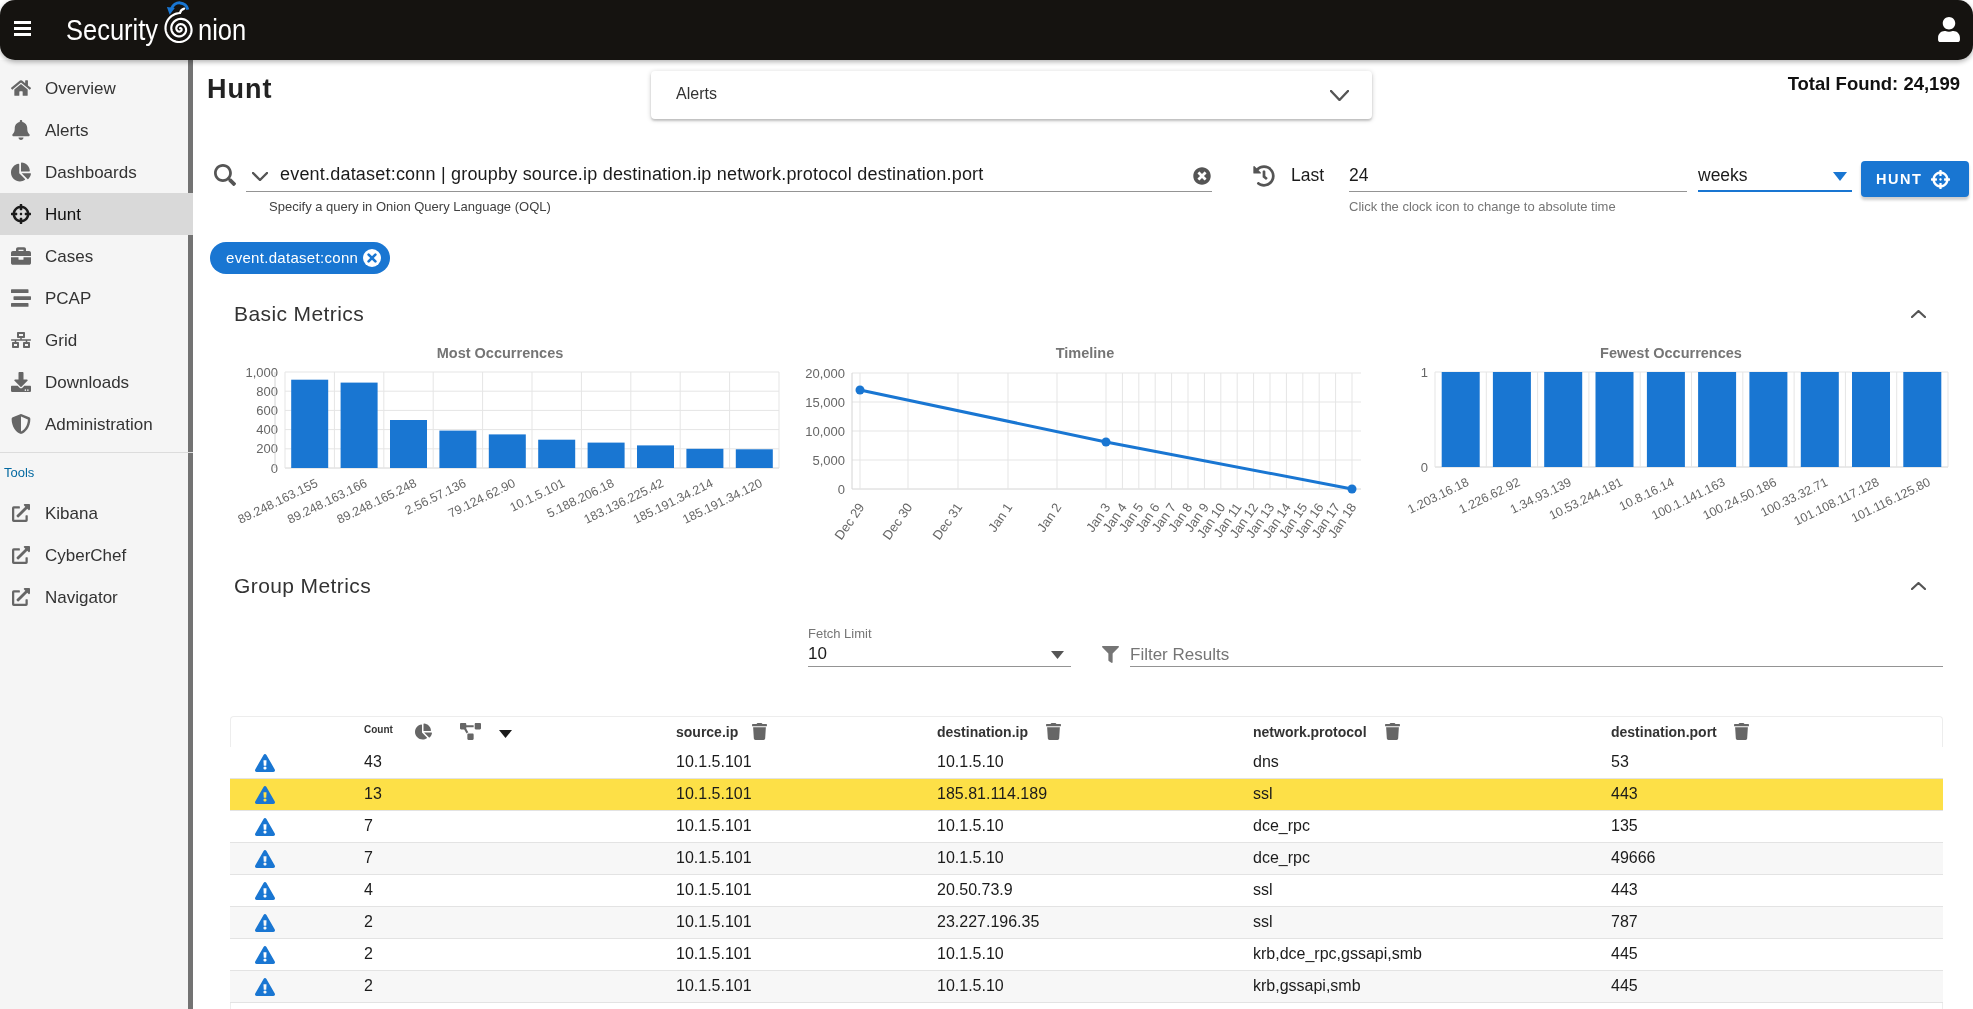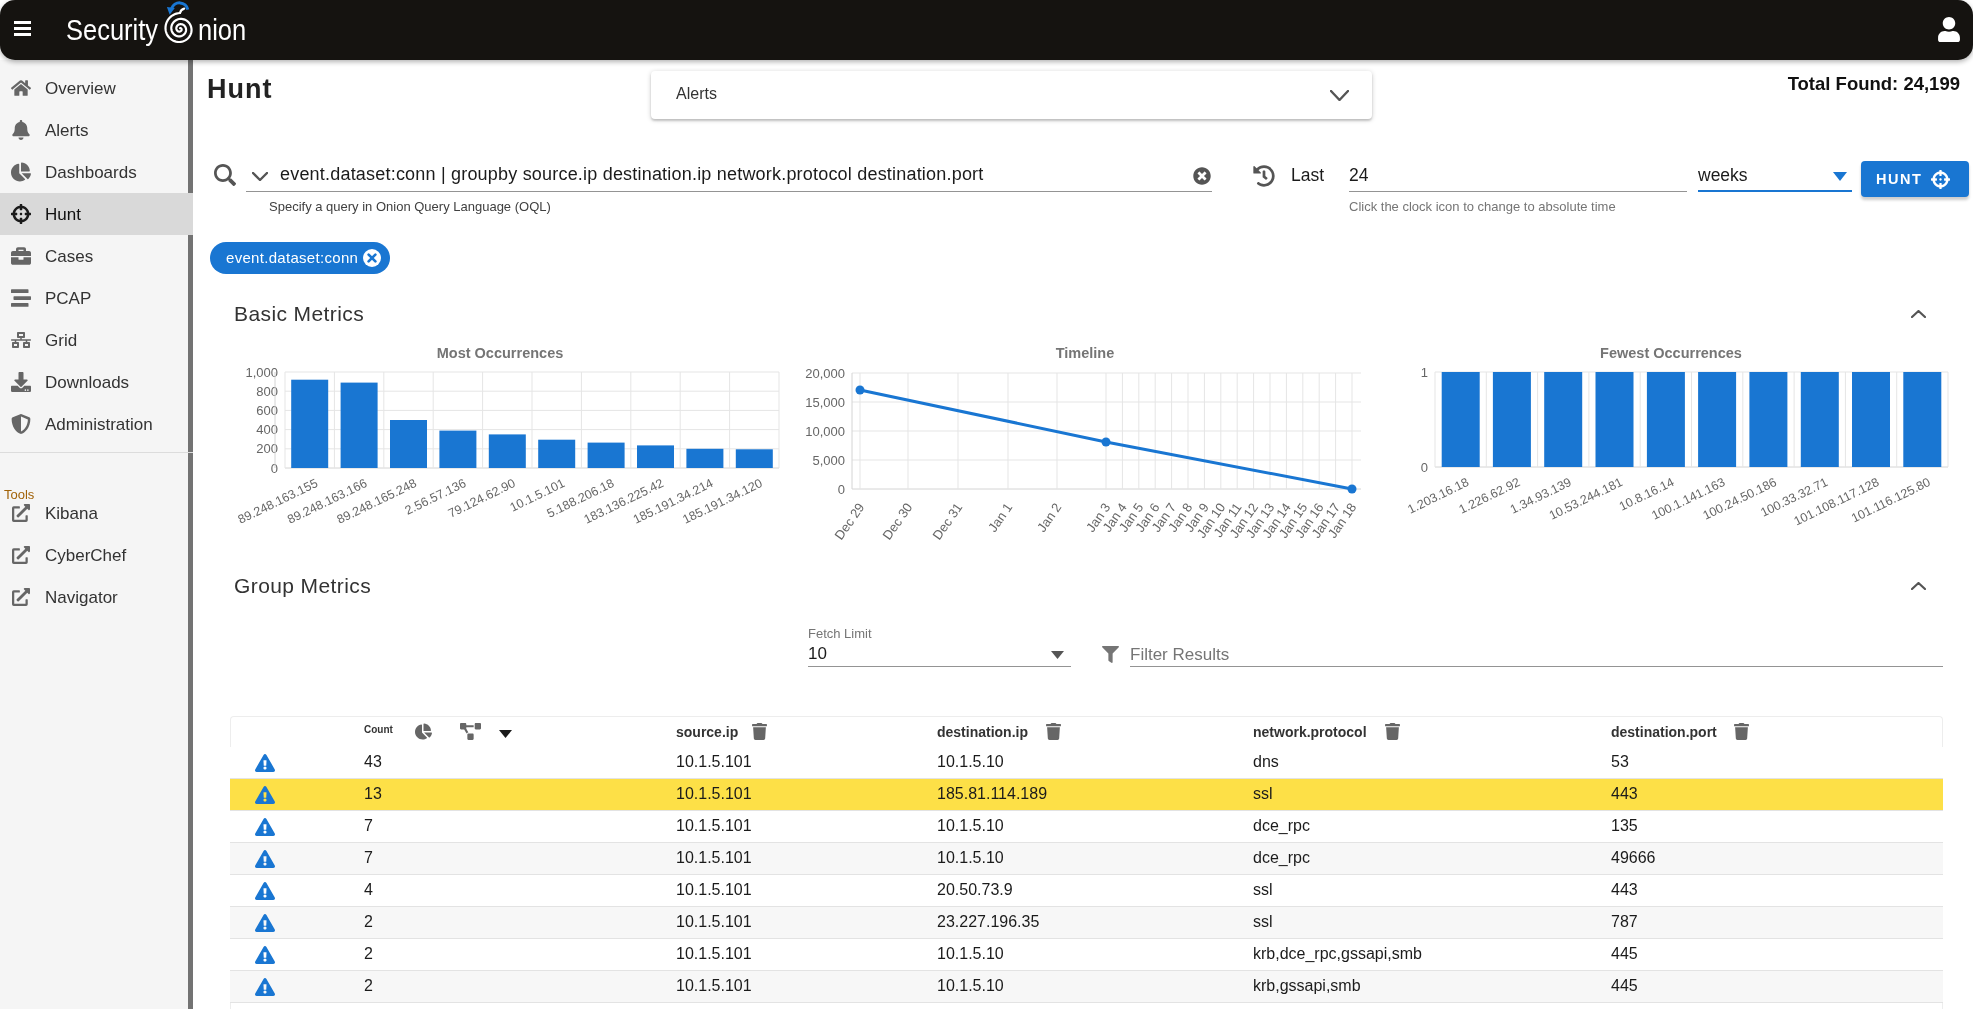--- a/index.html
+++ b/index.html
@@ -82,21 +82,21 @@
       </svg>
 <div class="txt" style="left:45px;top:12px;font-size:17px;color:#333;">Downloads</div>
 </div>
 <div class="abs" style="left:0;top:343px;width:193px;height:42px;text-align:center;">
 <svg class="abs" style="left:11px;top:11px" width="20" height="20" viewBox="0 0 512 512" preserveAspectRatio="xMidYMid meet">
         <path fill="#666" d="M466.5 83.7l-192-80a48.15 48.15 0 0 0-36.9 0l-192 80C27.7 91.1 16 108.6 16 128c0 198.5 114.5 335.7 221.5 380.3 11.8 4.9 25.1 4.9 36.9 0C360.1 472.6 496 349.3 496 128c0-19.4-11.7-36.9-29.5-44.3zM256.1 446.3l-.1-381 175.9 73.3c-3.3 151.4-82.1 261.1-175.8 307.7z"></path>
       </svg>
 <div class="txt" style="left:45px;top:12px;font-size:17px;color:#333;">Administration</div>
 </div>
 <div class="abs" style="left:0;top:392px;width:193px;border-top:1px solid #dcdcdc;"></div>
-<div class="txt" style="left:4px;top:427px;font-size:13px;color:#a16207;">Tools</div>
+<div class="txt" style="left:4px;top:405px;font-size:13px;color:#0369a1;">Tools</div>
 <div class="abs" style="left:0;top:432px;width:193px;height:42px;">
 <svg class="abs" style="left:12px;top:12px" width="18" height="18" viewBox="0 0 512 512" preserveAspectRatio="xMidYMid meet">
         <path fill="#666" d="M432,320H400a16,16,0,0,0-16,16V448H64V128H208a16,16,0,0,0,16-16V80a16,16,0,0,0-16-16H48A48,48,0,0,0,0,112V464a48,48,0,0,0,48,48H400a48,48,0,0,0,48-48V336A16,16,0,0,0,432,320ZM488,0h-128c-21.37,0-32.05,25.91-17,41l35.73,35.73L135,320.37a24,24,0,0,0,0,34L157.67,377a24,24,0,0,0,34,0L435.28,133.32,471,169c15,15,41,4.5,41-17V24A24,24,0,0,0,488,0Z"></path>
       </svg>
 <div class="txt" style="left:45px;top:12px;font-size:17px;color:#333;">Kibana</div>
 </div>
 <div class="abs" style="left:0;top:474px;width:193px;height:42px;">
 <svg class="abs" style="left:12px;top:12px" width="18" height="18" viewBox="0 0 512 512" preserveAspectRatio="xMidYMid meet">
         <path fill="#666" d="M432,320H400a16,16,0,0,0-16,16V448H64V128H208a16,16,0,0,0,16-16V80a16,16,0,0,0-16-16H48A48,48,0,0,0,0,112V464a48,48,0,0,0,48,48H400a48,48,0,0,0,48-48V336A16,16,0,0,0,432,320ZM488,0h-128c-21.37,0-32.05,25.91-17,41l35.73,35.73L135,320.37a24,24,0,0,0,0,34L157.67,377a24,24,0,0,0,34,0L435.28,133.32,471,169c15,15,41,4.5,41-17V24A24,24,0,0,0,488,0Z"></path>
       </svg>

